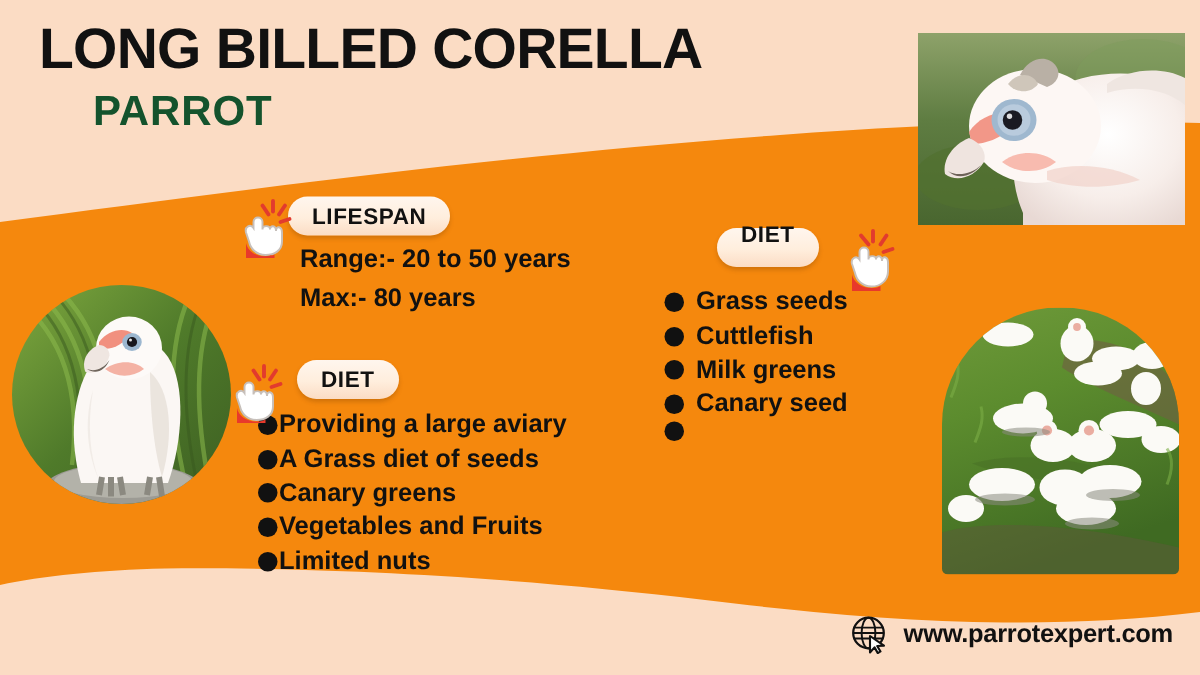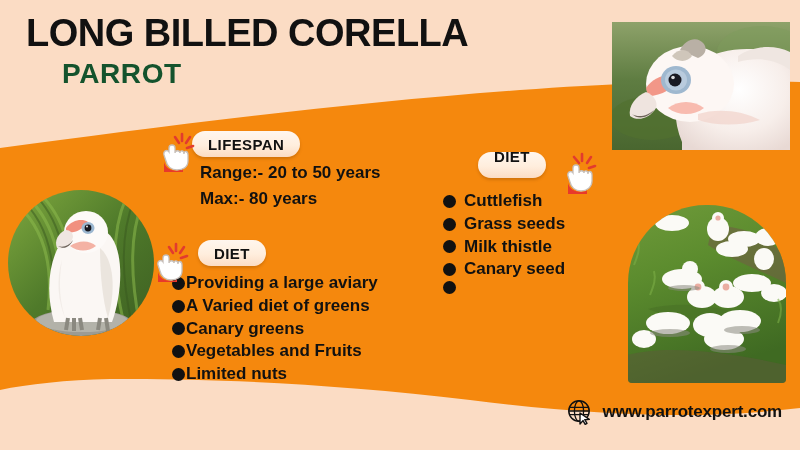--- a/index.html
+++ b/index.html
@@ -79,21 +79,21 @@
   #photo-head-top {
     left:612px; top:22px; width:178px; height:128px;
   }
   #photo-flock {
     left:628px; top:205px; width:158px; height:178px;
     border-radius:78px 78px 4px 4px;
   }
 
   
   .footer {
-    position:absolute; right:18px; bottom:25px; z-index:8;
+    position:absolute; right:18px; bottom:14px; z-index:8;
     display:flex; align-items:center; gap:9px;
   }
   .globe-icon { width:26px; height:26px; }
   .globe-icon svg { display:block; width:100%; height:100%; }
   .site-url {
     font-size:17px; font-weight:bold; color:#111;
     letter-spacing:-0.2px; white-space:nowrap;
   }
 </style>
 </head>
@@ -305,21 +305,21 @@
   <div class="pill" style="left:198px; top:240px;">
     <span class="pill-label">DIET</span>
   </div>
   <div class="bullet-list" style="left:172px; top:272px;">
     <div class="bullet-row gap-0">
       <span class="dot"></span>
       <span class="bullet-text">Providing a large aviary</span>
     </div>
     <div class="bullet-row gap-0">
       <span class="dot"></span>
-      <span class="bullet-text">A Varied diet of greens</span>
+      <span class="bullet-text">A Grass diet of seeds</span>
     </div>
     <div class="bullet-row gap-0">
       <span class="dot"></span>
       <span class="bullet-text">Canary greens</span>
     </div>
     <div class="bullet-row gap-0">
       <span class="dot"></span>
       <span class="bullet-text">Vegetables and Fruits</span>
     </div>
     <div class="bullet-row gap-0">
@@ -343,29 +343,29 @@
                C26,20 30,20 30,24 C30,20 34,21 34,25 L34,31
                C34,37 29,41 23,41 C17,41 13,37 12,32 L10,26
                C9,22 13,20 15,23 Z" fill="#ffffff" stroke="#c7c0bb" stroke-width="1.3"></path>
       <path d="M10,33 C11,38 16,42 23,42 C26,42 28,41.4 29,40.6
                L29,44 L10,44 Z" fill="#e8392b"></path>
     </svg>
   </div>
   <div class="bullet-list" style="left:443px; top:190px;">
     <div class="bullet-row gap-1">
       <span class="dot"></span>
+      <span class="bullet-text">Grass seeds</span>
+    </div>
+    <div class="bullet-row gap-1">
+      <span class="dot"></span>
       <span class="bullet-text">Cuttlefish</span>
     </div>
     <div class="bullet-row gap-1">
       <span class="dot"></span>
-      <span class="bullet-text">Grass seeds</span>
-    </div>
-    <div class="bullet-row gap-1">
-      <span class="dot"></span>
-      <span class="bullet-text">Milk thistle</span>
+      <span class="bullet-text">Milk greens</span>
     </div>
     <div class="bullet-row gap-1">
       <span class="dot"></span>
       <span class="bullet-text">Canary seed</span>
     </div>
     <div class="bullet-row gap-1">
       <span class="dot"></span>
     </div>
   </div>
 

